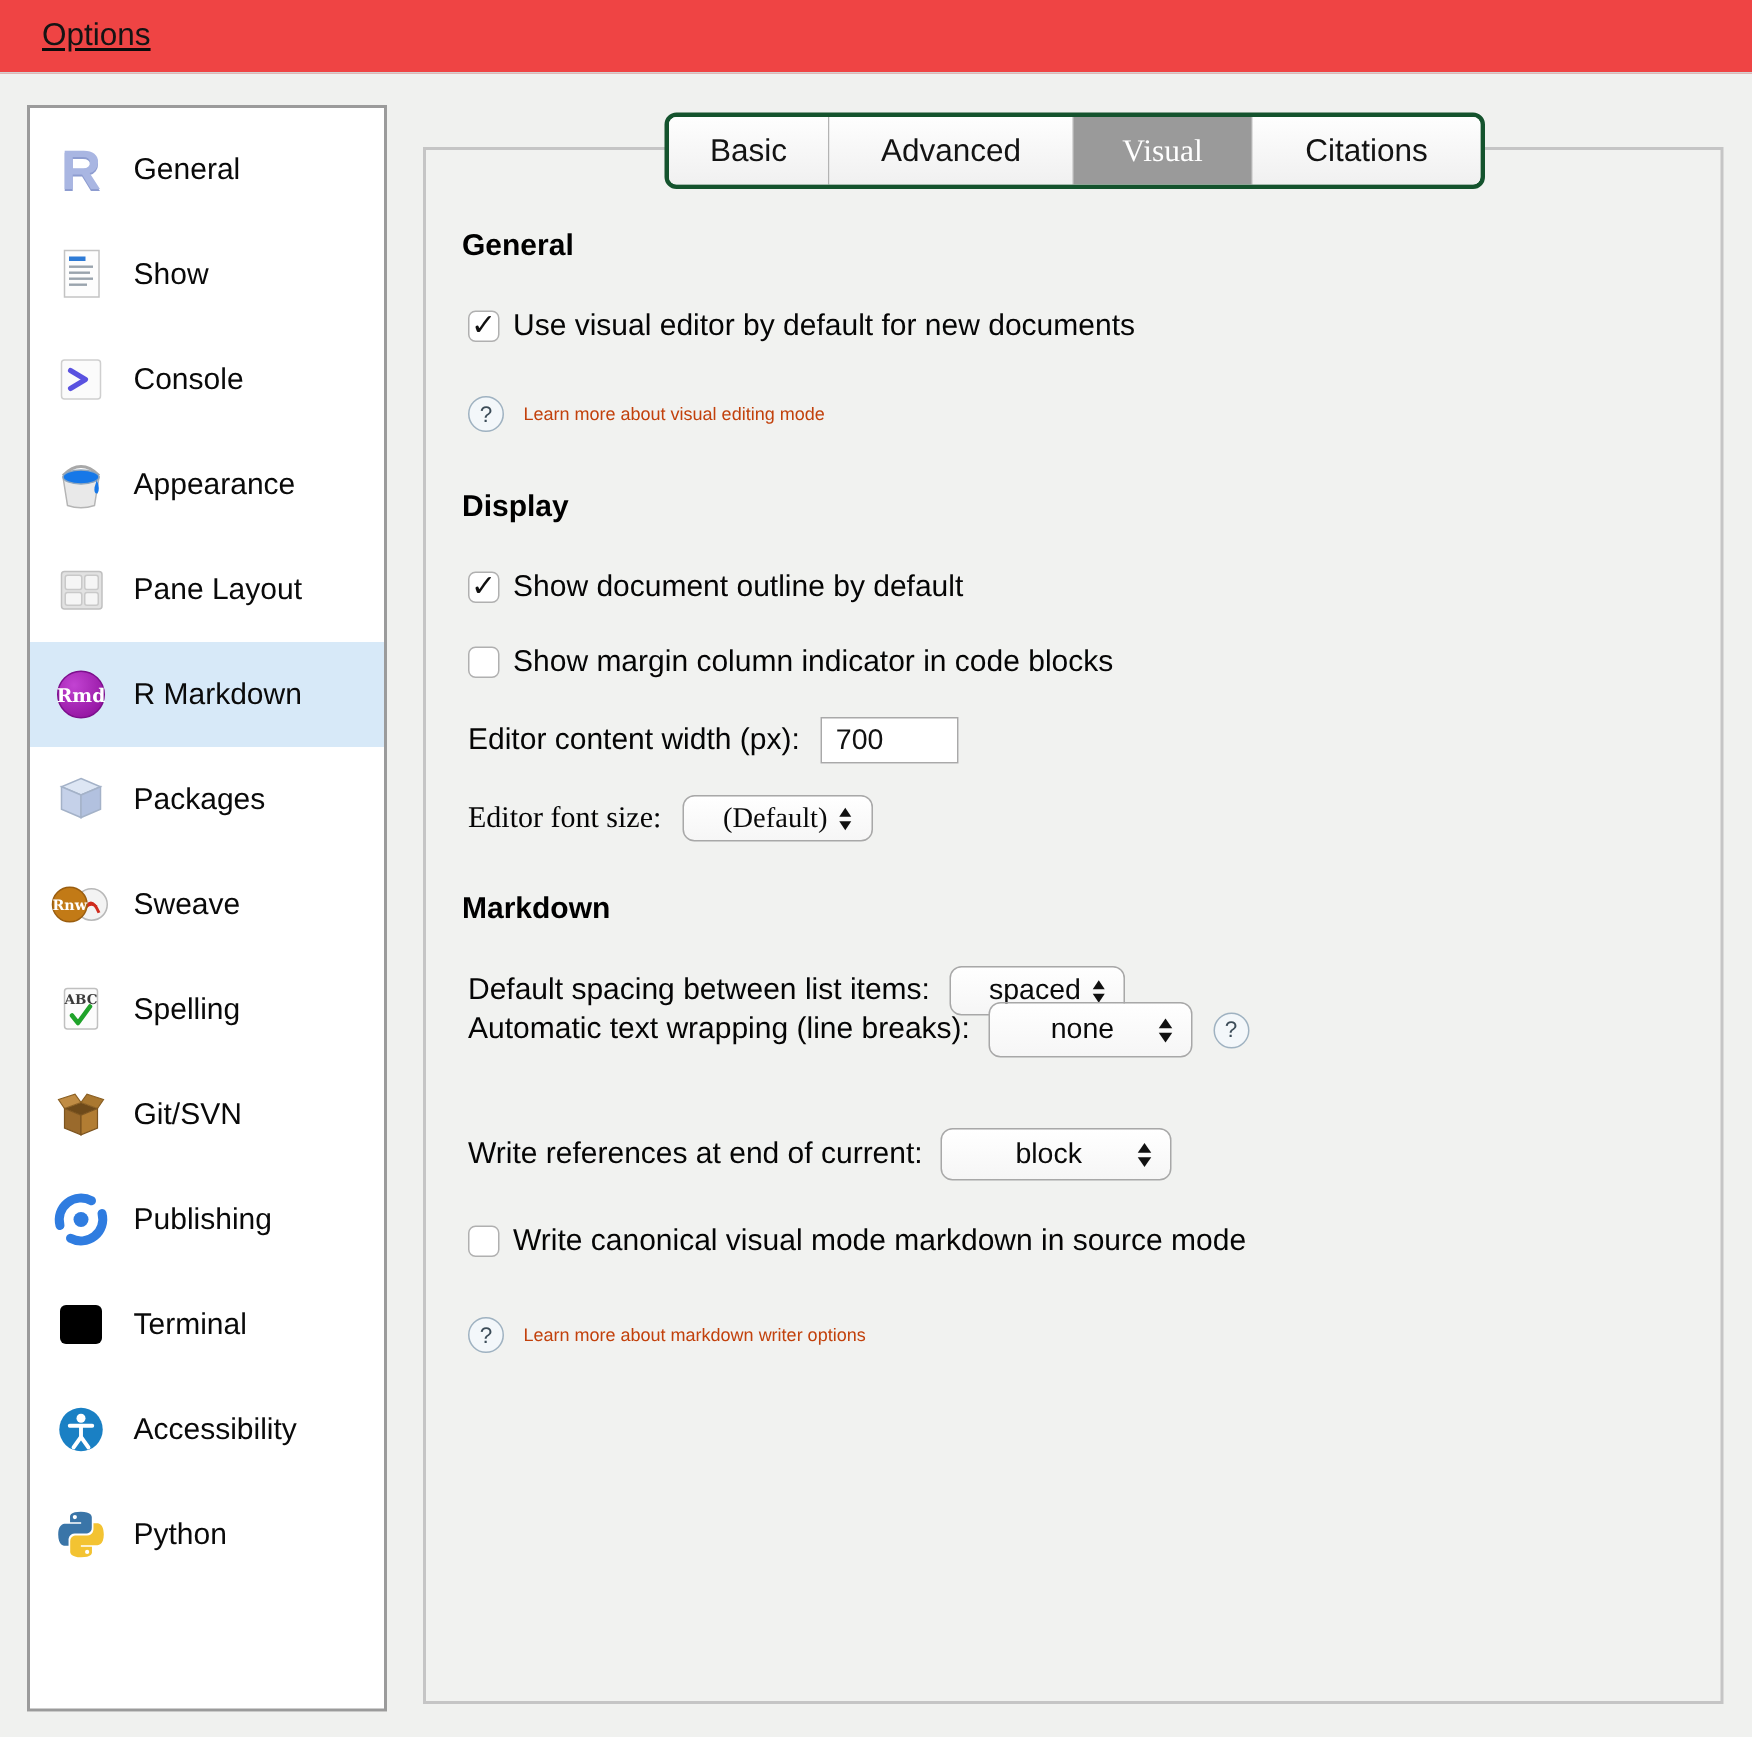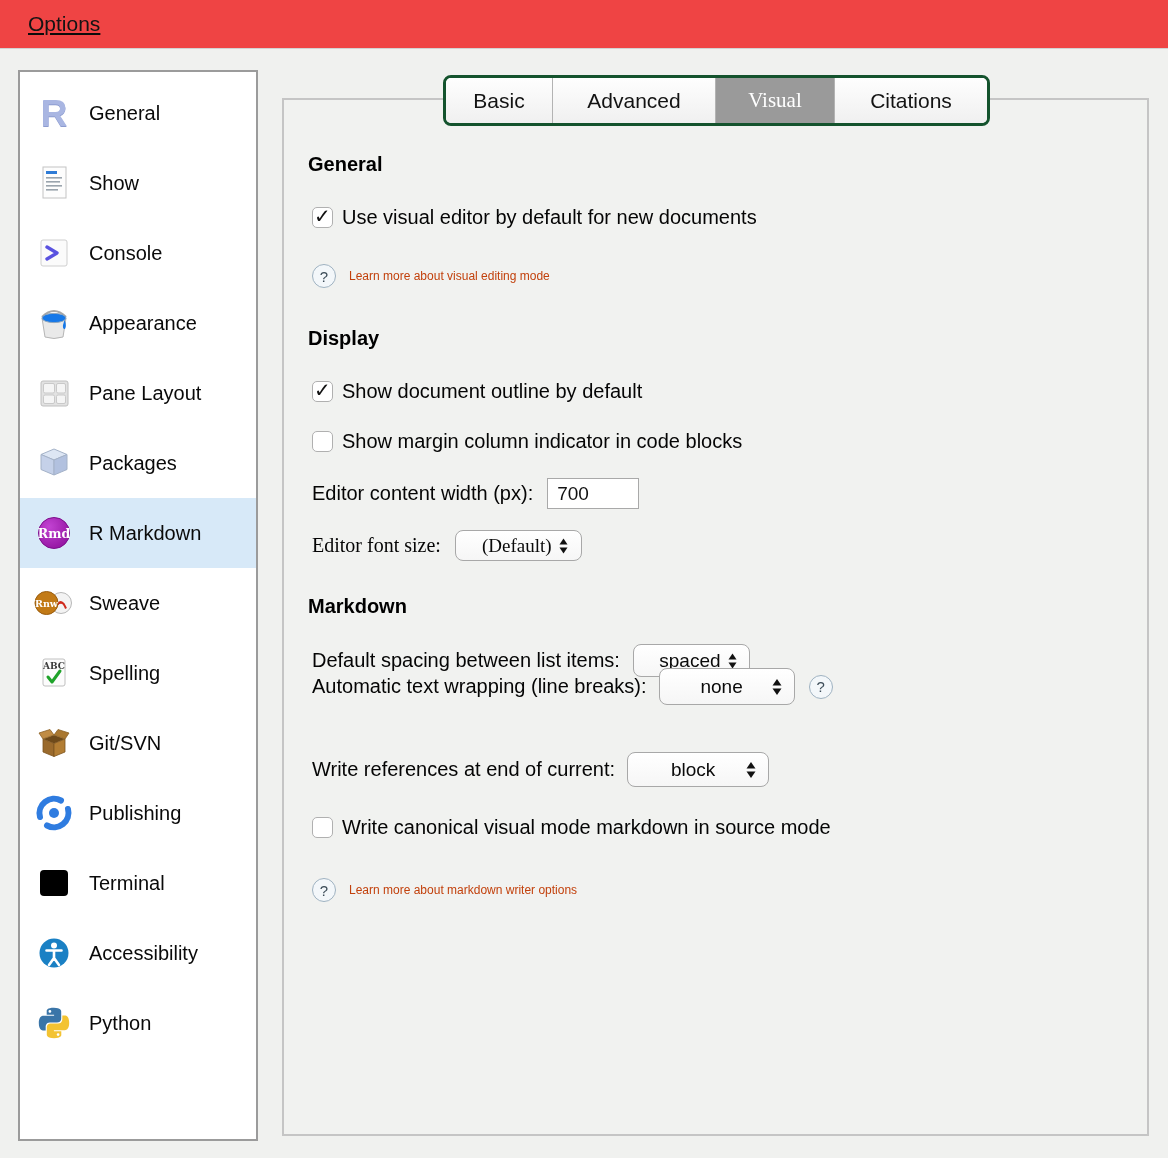--- a/index.html
+++ b/index.html
@@ -83,21 +83,21 @@
     display:flex;align-items:center;cursor:default;
   }
   .select .val{font-size:19px;color:#0a0a0a;}
   .select .arrows{display:flex;}
   .sel-center{justify-content:center;gap:7px;padding-left:13px;}
   .sel-split{justify-content:space-between;padding:0 12px;}
   .sel-split .val{flex:1;text-align:center;}
   .sel-default{width:127px;height:31px;margin-left:14px;}
   .sel-spaced{width:117px;margin-left:13px;}
   .sel-none{width:136px;height:37px;margin-left:12px;}
-  .sel-block{width:142px;height:35px;margin-left:12px;}
+  .sel-block{width:154px;height:35px;margin-left:12px;}
   .after-gap{margin-left:14px;}
 </style>
 </head>
 <body>
 
 <div class="titlebar">
   <span class="title">Options</span>
 </div>
 
 <div class="sidebar">
@@ -149,47 +149,47 @@
     <span class="icon-box">
       <svg width="38" height="38" viewBox="0 0 38 38">
           <rect x="6" y="7" width="27" height="25" rx="2" fill="#e2e2e2" stroke="#c0c0c0"></rect>
           <rect x="8.5" y="9.5" width="11" height="9.5" rx="1.5" fill="#f5f5f5" stroke="#c9c9c9"></rect>
           <rect x="21.5" y="9.5" width="9" height="9.5" rx="1.5" fill="#f5f5f5" stroke="#c9c9c9"></rect>
           <rect x="8.5" y="21" width="11" height="8.5" rx="1.5" fill="#f5f5f5" stroke="#c9c9c9"></rect>
           <rect x="21.5" y="21" width="9" height="8.5" rx="1.5" fill="#f5f5f5" stroke="#c9c9c9"></rect>
         </svg>
     </span>
     <span class="side-label">Pane Layout</span>
-  </div>
-
-  <div class="side-item">
-    <span class="icon-box">
-      <svg width="38" height="38" viewBox="0 0 38 38">
-          <polygon points="19,5 32,10.5 19,16 6,10.5" fill="#dde6f4" stroke="#a4b2c8"></polygon>
-          <polygon points="6,10.5 19,16 19,31 6,25.5" fill="#c5d1e9" stroke="#a4b2c8"></polygon>
-          <polygon points="32,10.5 19,16 19,31 32,25.5" fill="#b2c1df" stroke="#a4b2c8"></polygon>
-        </svg>
-    </span>
-    <span class="side-label">Packages</span>
   </div>
 
   <div class="side-item selected">
     <span class="icon-box">
       <svg width="38" height="38" viewBox="0 0 38 38">
           <defs>
             <radialGradient id="rmdg" cx="35%" cy="30%" r="80%">
               <stop offset="0%" stop-color="#c243d2"></stop>
               <stop offset="100%" stop-color="#91129f"></stop>
             </radialGradient>
           </defs>
           <circle cx="19" cy="19" r="15.5" fill="url(#rmdg)" stroke="#7d0f8d"></circle>
           <text x="19" y="24" text-anchor="middle" font-family="DejaVu Serif,serif" font-weight="bold" font-size="12.5" fill="#ffffff">Rmd</text>
         </svg>
     </span>
     <span class="side-label">R Markdown</span>
+  </div>
+
+  <div class="side-item">
+    <span class="icon-box">
+      <svg width="38" height="38" viewBox="0 0 38 38">
+          <polygon points="19,5 32,10.5 19,16 6,10.5" fill="#dde6f4" stroke="#a4b2c8"></polygon>
+          <polygon points="6,10.5 19,16 19,31 6,25.5" fill="#c5d1e9" stroke="#a4b2c8"></polygon>
+          <polygon points="32,10.5 19,16 19,31 32,25.5" fill="#b2c1df" stroke="#a4b2c8"></polygon>
+        </svg>
+    </span>
+    <span class="side-label">Packages</span>
   </div>
 
   <div class="side-item">
     <span class="icon-box">
       <svg width="40" height="38" viewBox="0 0 40 38">
           <circle cx="27" cy="19" r="10.5" fill="#f3f3f3" stroke="#b8b8b8"></circle>
           <path d="M21.5 24.5 Q26.5 11.5 32 24.5" fill="none" stroke="#cf2b1d" stroke-width="2"></path>
           <path d="M23.5 20.5 Q27 17.5 30.5 20.5" fill="none" stroke="#cf2b1d" stroke-width="1.6"></path>
           <circle cx="12.5" cy="19" r="11.5" fill="#c27a16" stroke="#9a5d0f"></circle>
           <text x="12.5" y="22.5" text-anchor="middle" font-family="DejaVu Serif,serif" font-weight="bold" font-size="9.5" fill="#ffffff">Rnw</text>

